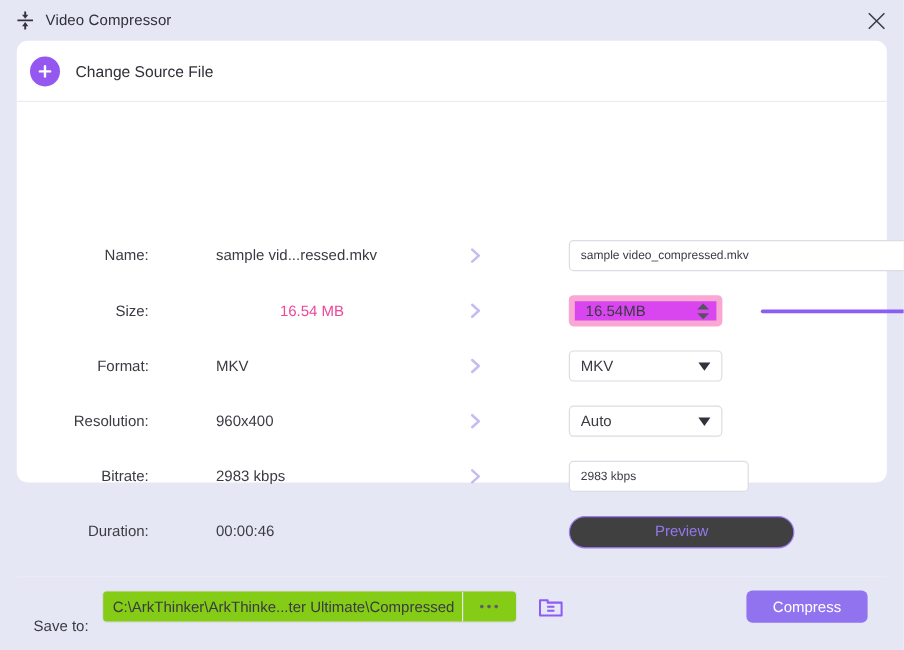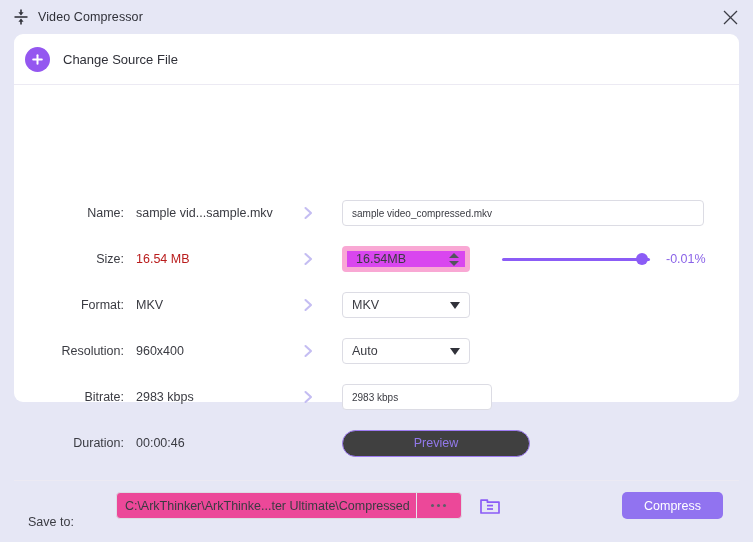--- a/index.html
+++ b/index.html
@@ -119,38 +119,39 @@
     height: 396px;
   }
 
   .frow {
     position: absolute;
     left: 0;
     width: 725px;
     height: 30px;
     display: flex;
     align-items: center;
+    gap: 44px;
   }
 
   .flabel {
     width: 122px;
     flex: 0 0 auto;
     text-align: right;
     font-size: 12.5px;
     color: #3a3b42;
     padding-right: 12px;
   }
 
   .fvalue {
     width: 160px;
     flex: 0 0 auto;
     font-size: 12.5px;
     color: #3a3b42;
   }
-  .fvalue.accent { color: #b91c1c; }
+  .fvalue.accent { color: #ec4899; text-align: center; }
 
   .chev {
     width: 24px;
     flex: 0 0 auto;
     display: flex;
     align-items: center;
     justify-content: center;
   }
   .chev svg { display: block; }
 
@@ -308,24 +309,23 @@
     flex: 0 0 auto;
     margin-top: 32px;
   }
 
   .path-group {
     display: flex;
     align-items: stretch;
     height: 27px;
     border: 1px solid #dcdce4;
     border-radius: 4px;
-    background: #ec4899;
+    background: #84cc16;
     overflow: hidden;
     flex: 0 0 auto;
-    margin-left: 31px;
   }
   .path-text {
     width: 299px;
     display: flex;
     align-items: center;
     padding: 0 8px;
     font-size: 12.5px;
     color: #3a3b42;
     white-space: nowrap;
     overflow: hidden;
@@ -409,21 +409,21 @@
         </svg>
       </span>
       <span class="source-label">Change Source File</span>
     </div>
     <div class="divider-top"></div>
 
     <div class="form">
 
       <div class="frow" style="top:114px">
         <span class="flabel">Name:</span>
-        <span class="fvalue">sample vid...sample.mkv</span>
+        <span class="fvalue">sample vid...ressed.mkv</span>
         <span class="chev">
           <svg width="13" height="16" viewBox="0 0 13 16">
             <polyline points="3.5,3 9,8 3.5,13" fill="none" stroke="#c4bdf2" stroke-width="2.1" stroke-linecap="round" stroke-linejoin="round"></polyline>
           </svg>
         </span>
         <div class="fctl">
           <div class="txt-input input-name">sample video_compressed.mkv</div>
         </div>
       </div>
 

